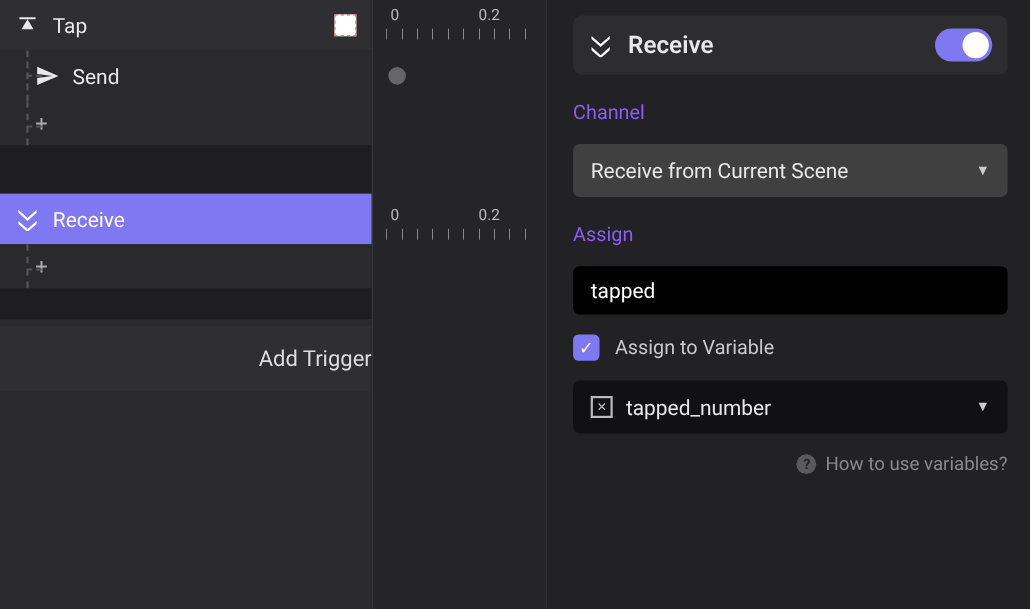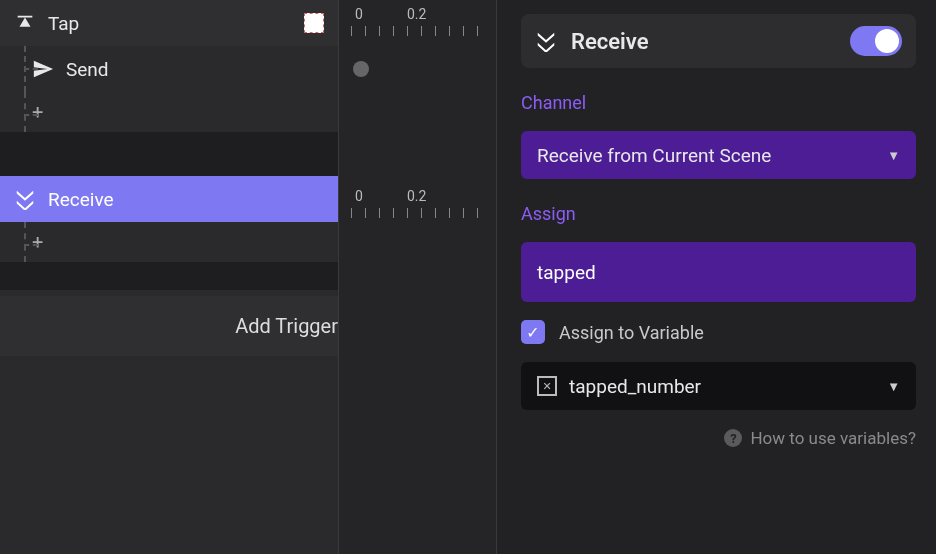--- a/index.html
+++ b/index.html
@@ -93,21 +93,21 @@
     display: flex;
     flex-direction: column;
   }
   .ruler {
     height: 46px;
     position: relative;
     color: #bbb;
     font-size: 14px;
   }
   .ruler .r0 { position: absolute; left: 16px; top: 6px; }
-  .ruler .r02 { position: absolute; left: 68px; top: 6px; }
+  .ruler .r02 { position: absolute; left: 96px; top: 6px; }
   .ruler .ticks {
     position: absolute;
     left: 12px;
     right: 8px;
     bottom: 10px;
     height: 10px;
     background: repeating-linear-gradient(to right, #888 0, #888 1px, transparent 1px, transparent 14px);
   }
   .timeline-dot-row {
     height: 46px;
@@ -158,34 +158,34 @@
     height: 24px;
     background: #fff;
     border-radius: 50%;
   }
   .section-label {
     color: #8b5cf6;
     font-size: 18px;
     margin-top: 6px;
   }
   .select-box {
-    background: #4c1d95;
+    background: #404040;
     border-radius: 6px;
     height: 48px;
     display: flex;
     align-items: center;
     padding: 0 16px;
     font-size: 19px;
     cursor: pointer;
   }
   .select-box .chev { margin-left: auto; font-size: 13px; color:#ccc; }
   .input-box {
-    background: #4c1d95;
+    background: #000000;
     border-radius: 6px;
-    height: 60px;
+    height: 44px;
     display: flex;
     align-items: center;
     padding: 0 16px;
     font-size: 19px;
     color: #fff;
   }
   .checkbox-row {
     display: flex;
     align-items: center;
     gap: 14px;

